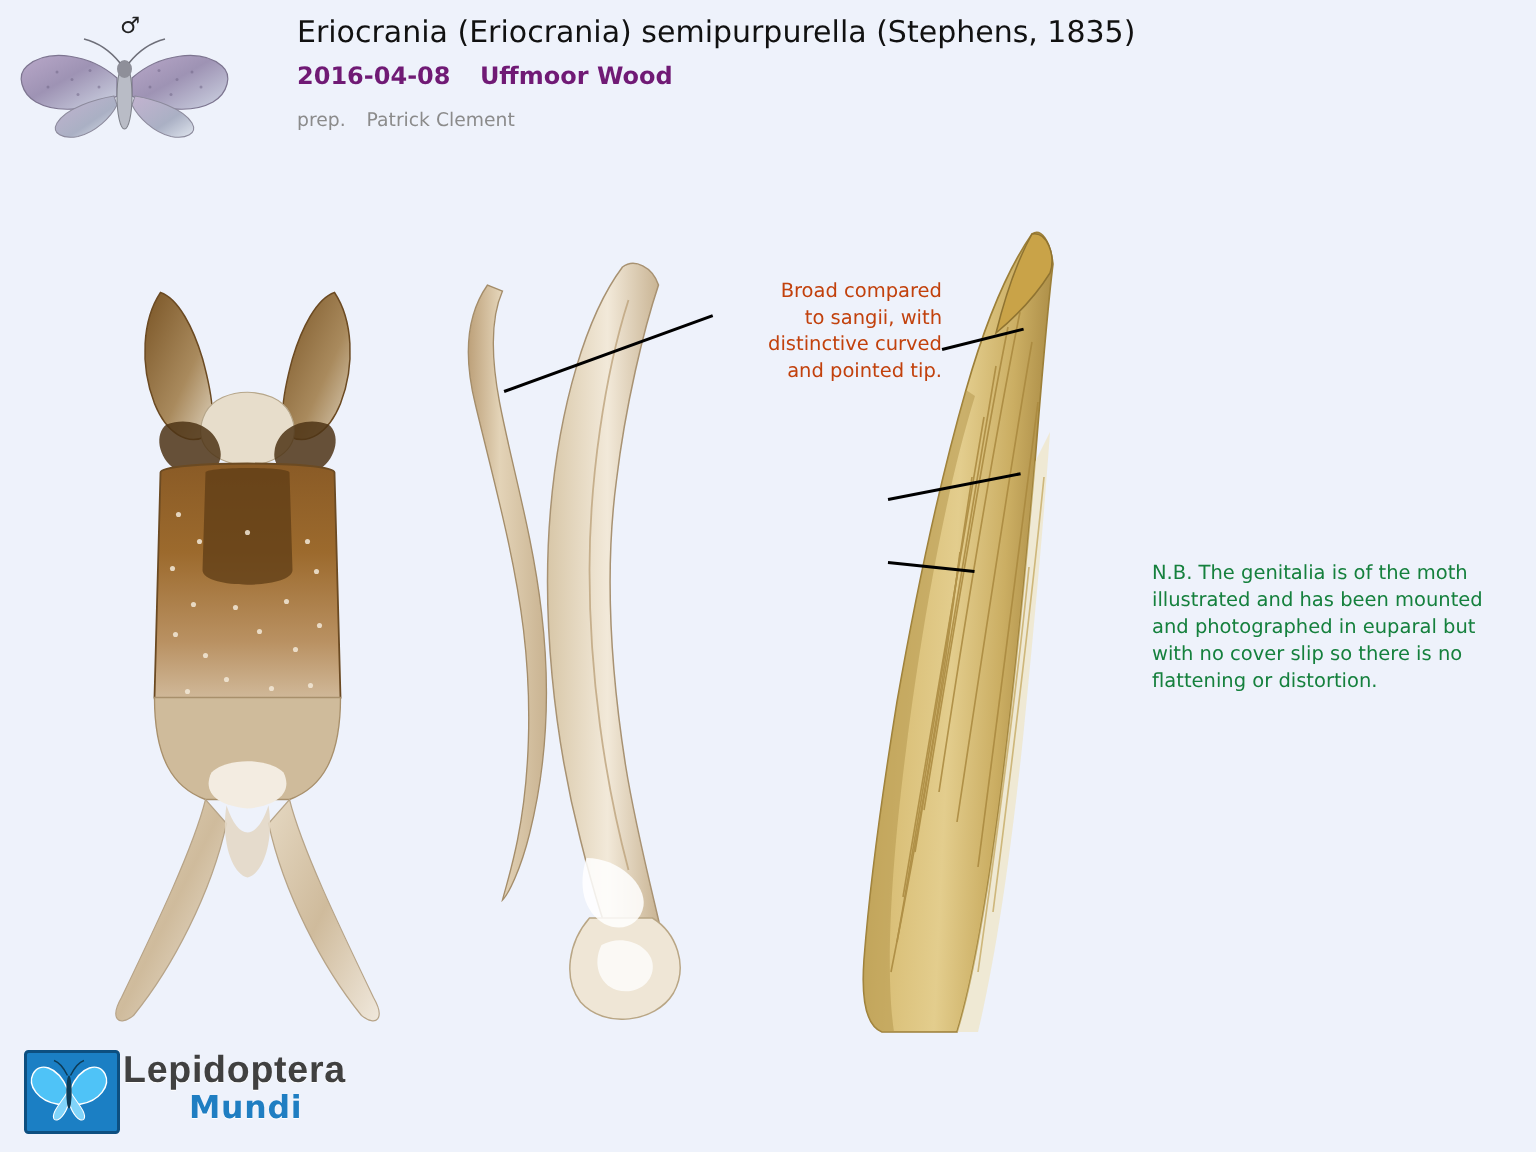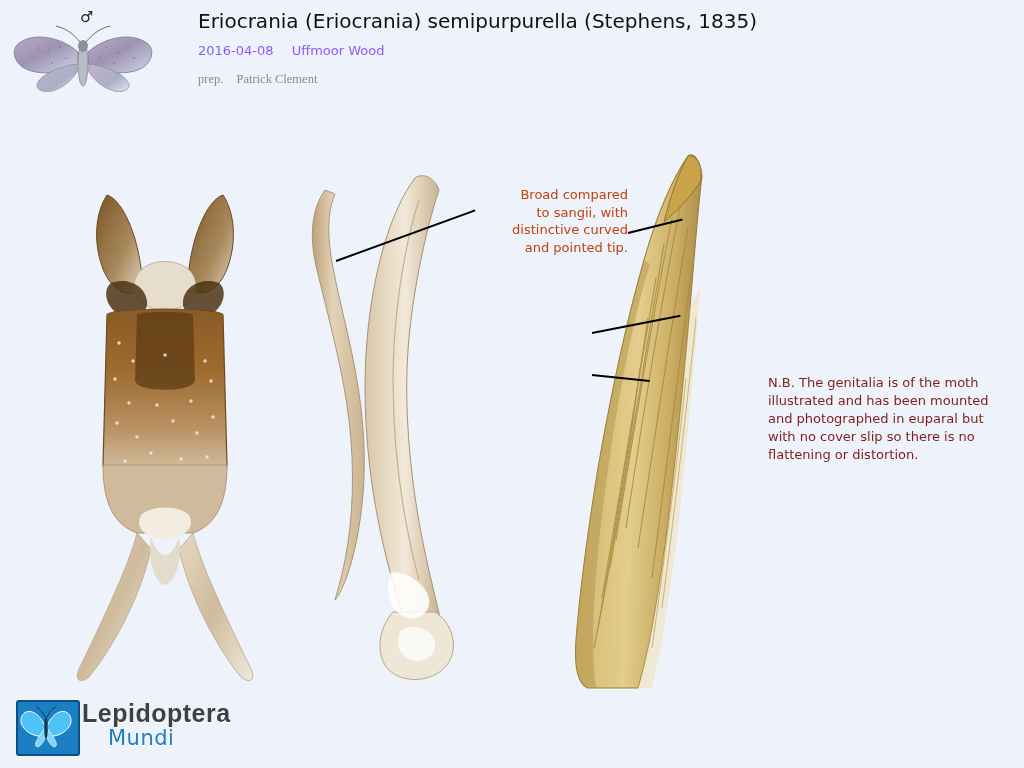--- a/index.html
+++ b/index.html
@@ -50,34 +50,35 @@
     line-height: 26px;
     white-space: nowrap;
   }
   .sci-name .ital {
     font-weight: normal;
   }
   .sci-name .auth {
     font-style: normal;
   }
   .date-line {
-    font-size: 13px;
-    color: #8b5cf6;
+    font-size: 16px;
+    color: #701a75;
     margin-top: 7px;
     line-height: 20px;
+    font-weight: bold;
   }
   .date-line .loc {
     margin-left: 14px;
   }
   .prep-line, .det-line {
     font-size: 12.5px;
     color: #8b8b8b;
     line-height: 17px;
   }
-  .prep-line { margin-top: 10px; font-family: Liberation Serif, serif; }
+  .prep-line { margin-top: 10px; }
   .prep-line .nm { margin-left: 10px; }
   .det-line .nm { margin-left: 24px; }
 
   
   .specimen {
     position: absolute;
   }
 
   
   .annot {
@@ -86,21 +87,21 @@
     font-size: 13px;
     color: #c2410c;
     line-height: 17.5px;
     text-align: right;
     white-space: pre-line;
   }
   .note {
     position: absolute;
     font-family: "DejaVu Sans", sans-serif;
     font-size: 13px;
-    color: #7f1d1d;
+    color: #15803d;
     line-height: 18px;
     text-align: left;
     white-space: pre-line;
   }
   .leader {
     position: absolute;
     background: #000;
     height: 1.6px;
     transform-origin: 0 50%;
   }
@@ -128,25 +129,25 @@
     font-size: 25px;
     font-weight: bold;
     color: #404040;
     letter-spacing: 0.5px;
     line-height: 27px;
     text-shadow: 0 1px 0 #ffffff;
   }
   .logo-text .l2 {
     font-family: "DejaVu Sans", sans-serif;
     font-size: 21px;
-    font-weight: normal;
+    font-weight: bold;
     color: #1f7ec2;
     letter-spacing: 0.5px;
     line-height: 23px;
-    margin-left: 26px;
+    margin-left: 44px;
     text-shadow: 0 1px 0 #ffffff;
   }
 </style>
 </head>
 <body>
 
 <div class="page">
 
   <div class="sex-symbol">♂</div>
 

